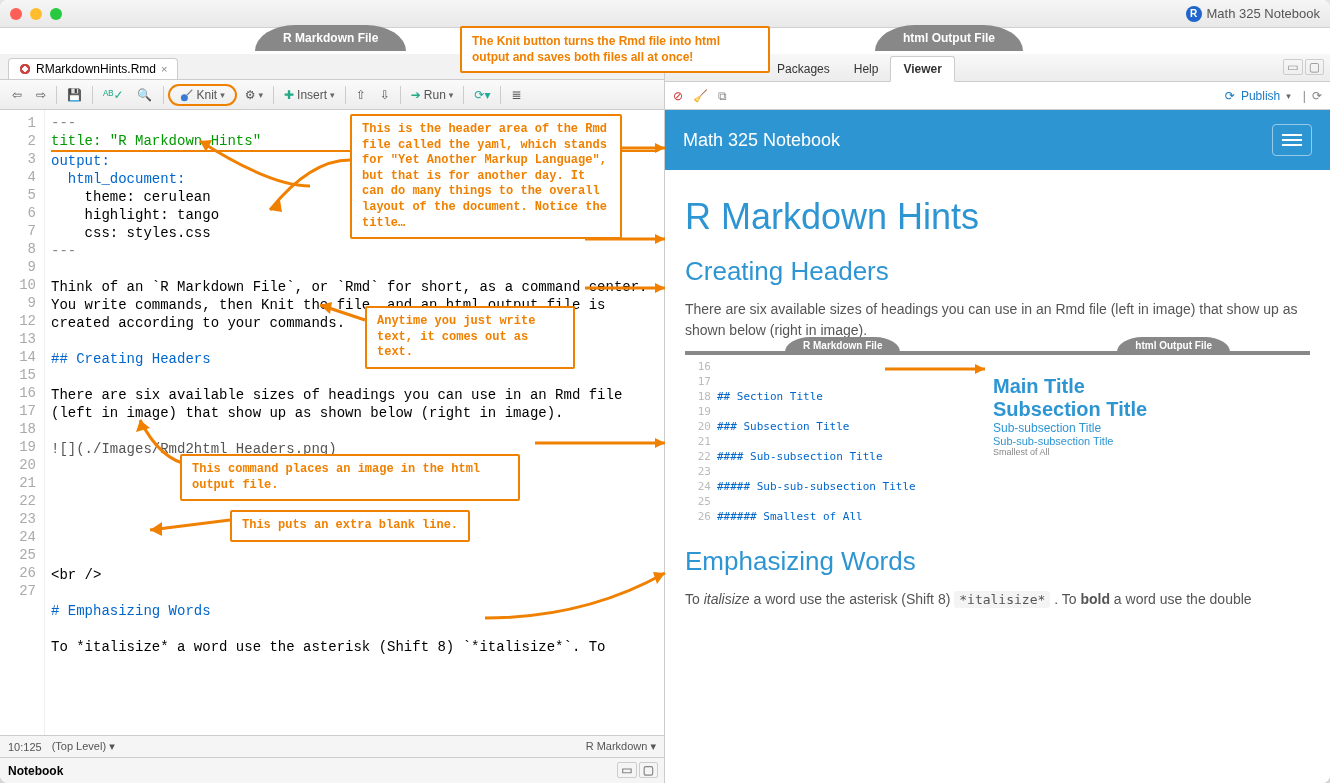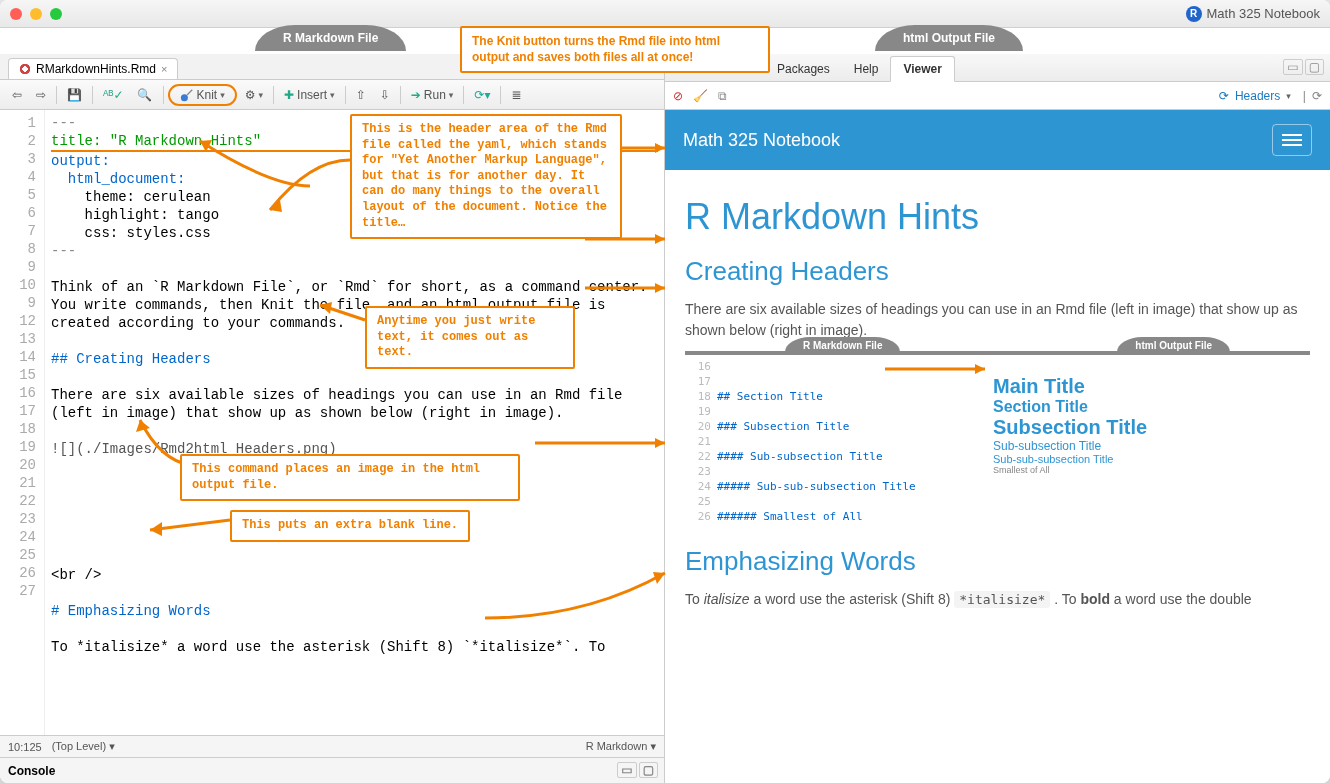--- a/index.html
+++ b/index.html
@@ -212,21 +212,21 @@
           </svg>
       </div>
 
       <div class="status">
         <span>10:125</span>
         <span style="margin-left:10px;"><span>(Top Level)</span> ▾</span>
         <span class="right"><span>R Markdown</span> ▾</span>
       </div>
 
       <div class="console-bar">
-        <span>Console</span>
+        <span>Notebook</span>
         <div class="pane-btns">
           <span>▭</span>
           <span>▢</span>
         </div>
       </div>
     </div>
 
     <div class="right-pane">
       <div class="label-tab right">html Output File</div>
 
@@ -241,21 +241,21 @@
           <span>▢</span>
         </div>
       </div>
 
       <div class="rtoolbar">
         <span style="color:#c33;">⊘</span>
         <span style="color:#c90;">🧹</span>
         <span style="color:#888;">⧉</span>
         <div class="right">
           <span style="color:#1a7ac4;">⟳</span>
-          <span>Headers</span>
+          <span>Publish</span>
           <span class="caret">▾</span>
           <span style="margin-left:6px; color:#888;">|</span>
           <span style="color:#888;">⟳</span>
         </div>
       </div>
 
       <div class="viewer">
         <div class="vheader">
           <h4>Math 325 Notebook</h4>
           <div class="hamburger">
@@ -280,21 +280,20 @@
                 <div><span class="ln">20</span><span class="h">### Subsection Title</span></div>
                 <div><span class="ln">21</span><span class="h">&nbsp;</span></div>
                 <div><span class="ln">22</span><span class="h">#### Sub-subsection Title</span></div>
                 <div><span class="ln">23</span><span class="h">&nbsp;</span></div>
                 <div><span class="ln">24</span><span class="h">##### Sub-sub-subsection Title</span></div>
                 <div><span class="ln">25</span><span class="h">&nbsp;</span></div>
                 <div><span class="ln">26</span><span class="h">###### Smallest of All</span></div>
               </div>
             <div class="ed-right" id="ed-right">
                 <div class="mt">Main Title</div>
-                <div class="st">Section Title</div>
                 <div class="sst">Subsection Title</div>
                 <div class="s4">Sub-subsection Title</div>
                 <div class="s5">Sub-sub-subsection Title</div>
                 <div class="s6">Smallest of All</div>
               </div>
             <svg class="arrow-svg" style="top:6px; left:200px; width:110px; height:16px;">
                 <path d="M0 8 L100 8"></path>
                 <polygon points="100,8 90,3 90,13"></polygon>
               </svg>
           </div>

